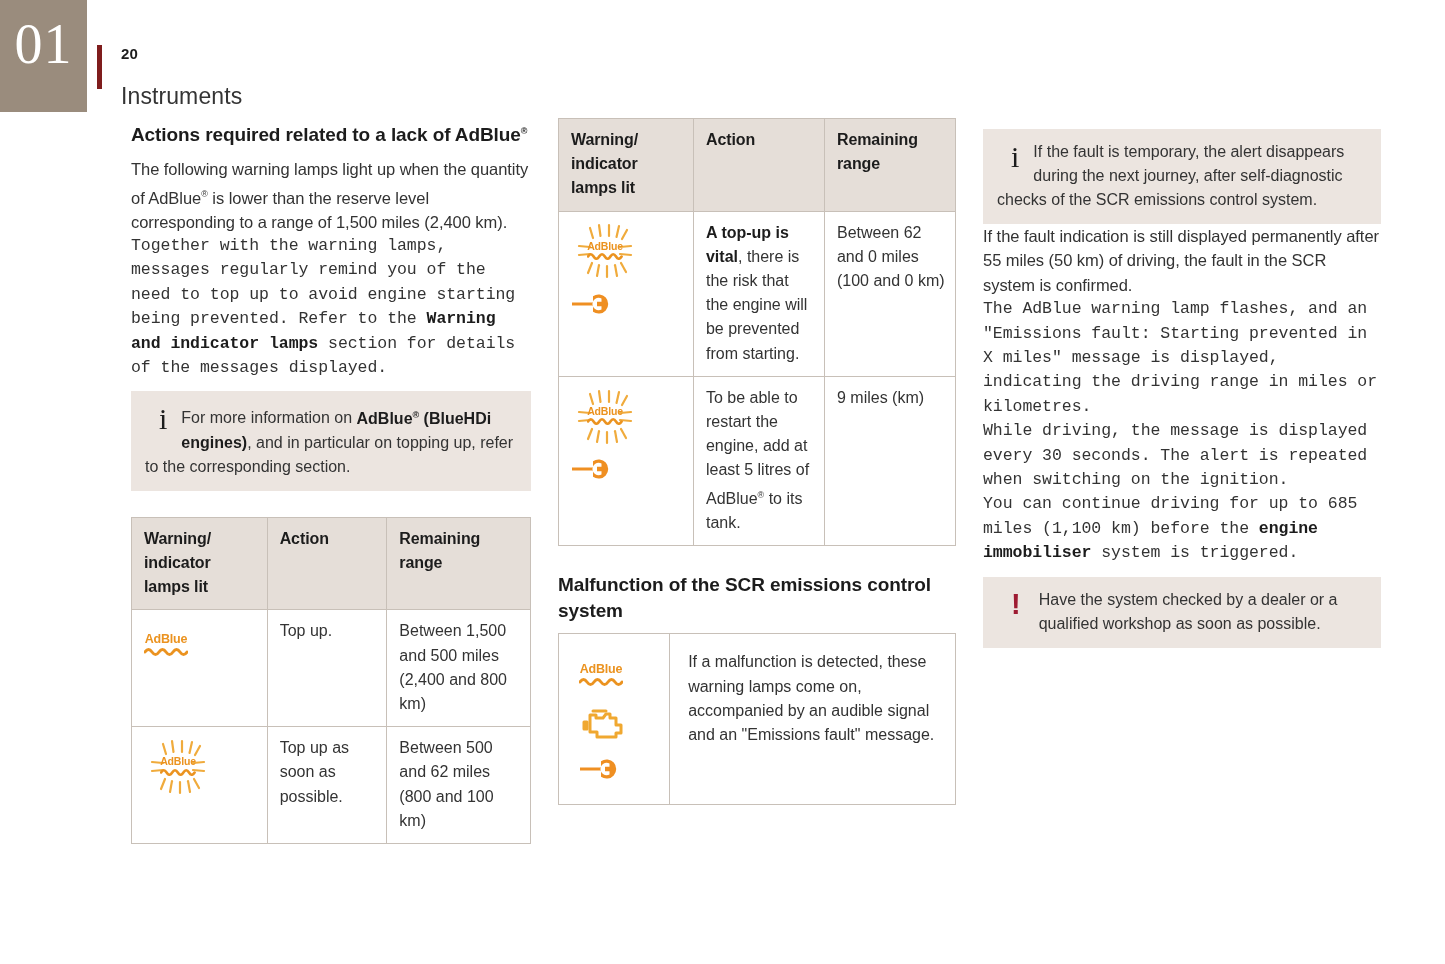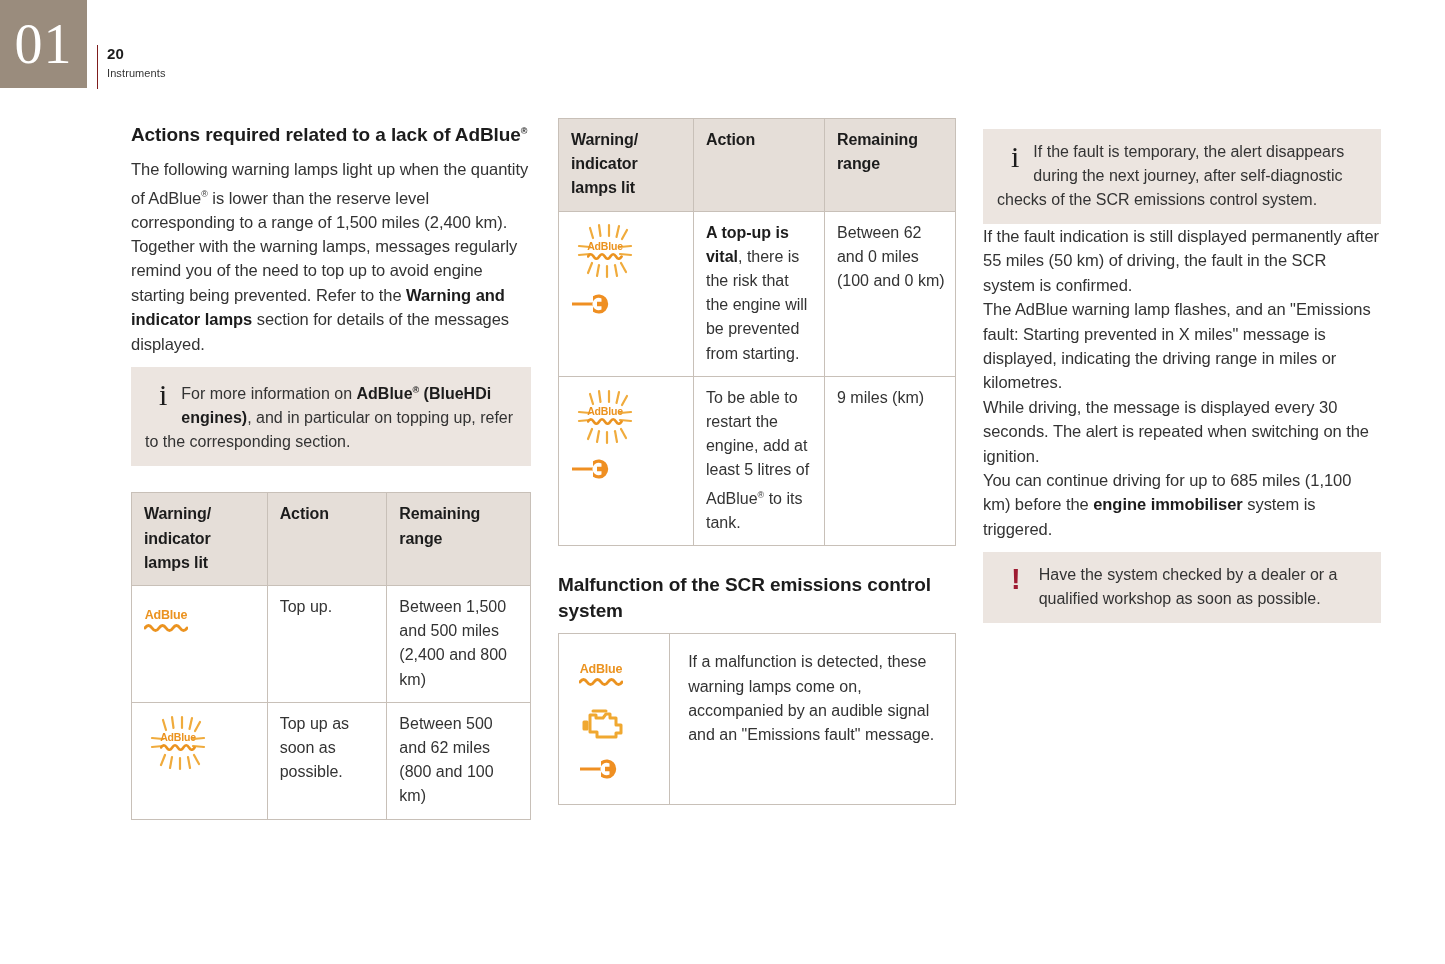--- a/index.html
+++ b/index.html
@@ -15,49 +15,50 @@
     position: relative;
     overflow: hidden;
   }
 
   
   .chapter-badge {
     position: absolute;
     left: 0;
     top: 0;
     width: 87px;
-    height: 88px;
+    height: 112px;
     background: #9a8c7d;
     color: #ffffff;
     font-family: "Liberation Serif", serif;
     font-size: 56px;
     line-height: 88px;
     text-align: center;
     letter-spacing: 1px;
   }
   .header-meta {
     position: absolute;
     left: 97px;
     top: 45px;
-    border-left: 1px solid #7f1d1d;
-    padding-left: 9px;
+    border-left: 5px solid #7f1d1d;
+    padding-left: 19px;
     height: 44px;
   }
   .header-page-num {
     font-size: 15px;
     font-weight: bold;
     color: #1d1d1d;
     line-height: 18px;
     letter-spacing: .2px;
   }
   .header-section {
-    font-size: 11px;
+    font-size: 23px;
     color: #343434;
     line-height: 21px;
     letter-spacing: .1px;
+    margin-top: 23px;
   }
 
   
   .col {
     position: absolute;
     top: 118px;
     margin-left: 21px;
   }
   .col-1 { left: 110px;  width: 400px; }
   .col-2 { left: 537px;  width: 398px; }
@@ -78,21 +79,21 @@
     color: #1c1c1c;
     margin: 0 0 10px 0;
   }
   p.body {
     font-size: 16.5px;
     line-height: 24.4px;
     margin: 0;
     color: #333333;
     letter-spacing: -.05px;
   }
-  p.body + p.body { margin-top: 0; }
+  p.body + p.body { margin-top: 0; font-family: Liberation Mono, monospace; }
   .sup { font-size: 9px; vertical-align: super; }
   b { font-weight: bold; color: #1c1c1c; }
 
   
   .notebox {
     background: #ece5e0;
     padding: 11px 14px 12px 14px;
     margin-top: 11px;
     font-size: 16px;
     line-height: 24px;

